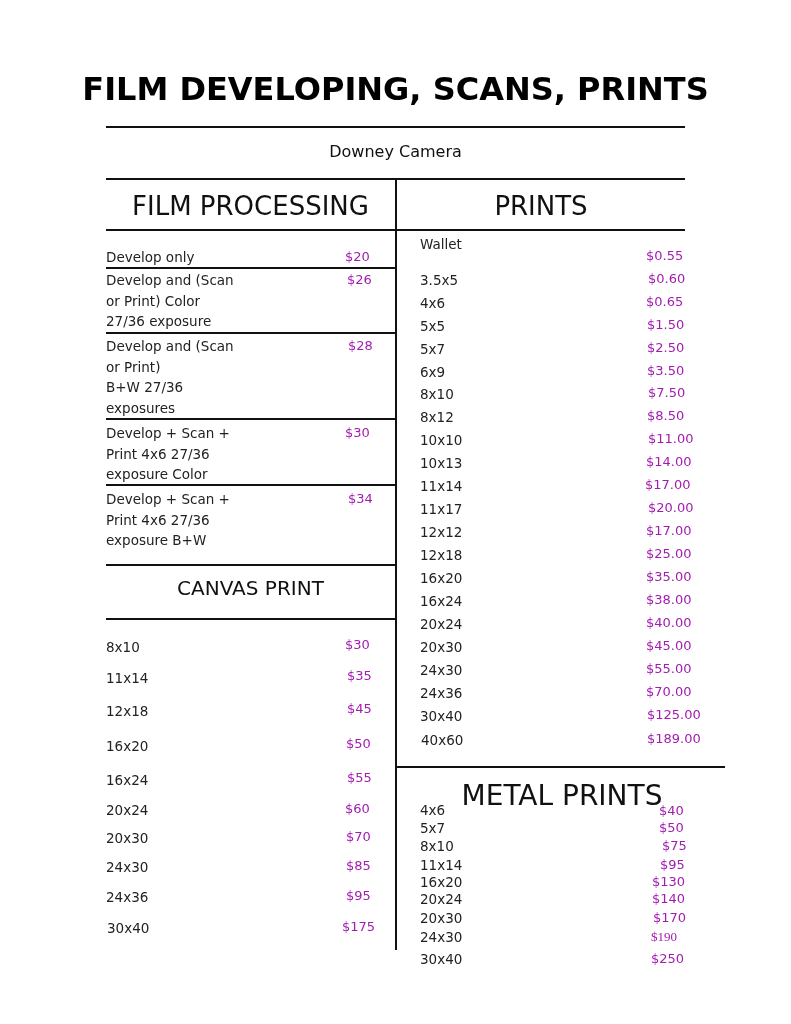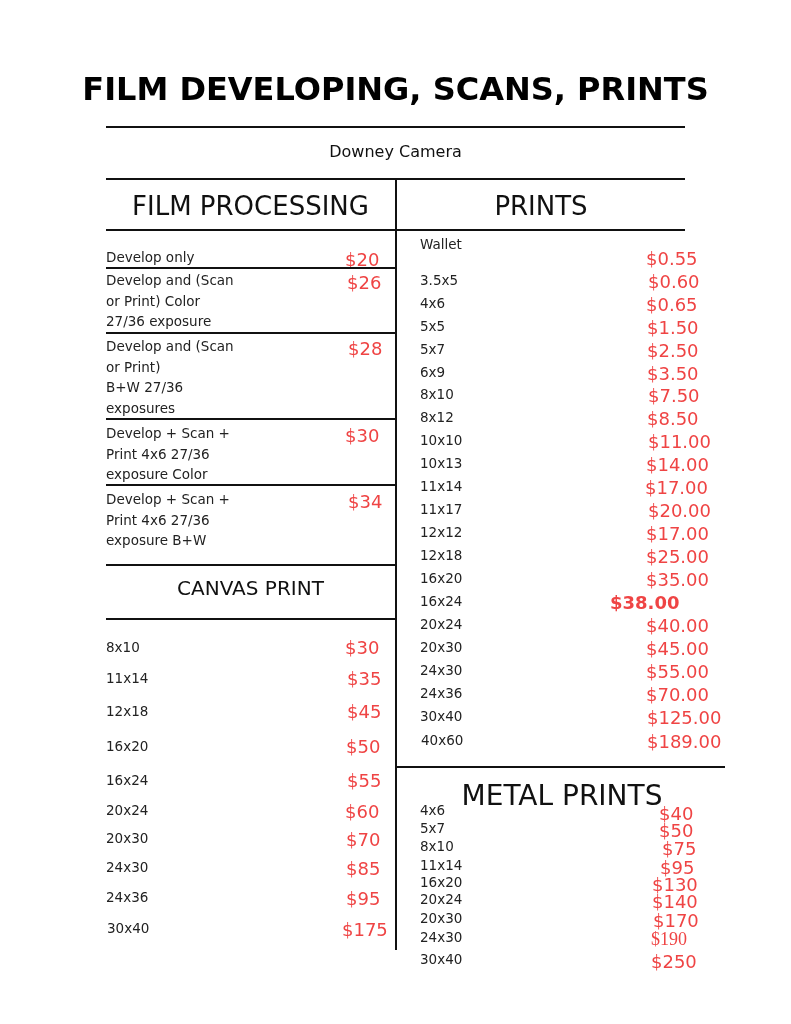--- a/index.html
+++ b/index.html
@@ -4,21 +4,21 @@
 <style>
   html, body { margin: 0; padding: 0; background: #ffffff; }
   body { width: 791px; height: 1024px; position: relative; overflow: hidden; color: #111; font-family: "Liberation Sans", sans-serif; }
   .abs { position: absolute; }
   .title { left: 0; width: 791px; top: 70px; text-align: center; font-family: "DejaVu Sans", sans-serif; font-weight: bold; font-size: 32px; letter-spacing: 0px; color: #000; }
   .hline { position: absolute; background: #111; height: 2px; }
   .vline { position: absolute; background: #111; width: 2px; }
   .subtitle { left: 106px; width: 579px; top: 142px; text-align: center; font-size: 16px; font-family: "DejaVu Sans", sans-serif; }
   .sec-head { position: absolute; text-align: center; font-family: "DejaVu Sans", sans-serif; font-size: 26px; color: #111; }
   .txt { position: absolute; font-family: "DejaVu Sans", sans-serif; font-size: 13.5px; line-height: 20.5px; color: #222; white-space: nowrap; }
-  .price { position: absolute; font-family: "DejaVu Sans", sans-serif; font-size: 18px; color: #ef4444; white-space: nowrap; }
+  .price { position: absolute; font-family: "DejaVu Sans", sans-serif; font-size: 13px; color: #a21caf; white-space: nowrap; }
 </style>
 </head>
 <body>
 
 <div class="abs title">FILM DEVELOPING, SCANS, PRINTS</div>
 <div class="hline" style="left:106px; top:126px; width:579px;"></div>
 <div class="abs subtitle">Downey Camera</div>
 <div class="hline" style="left:106px; top:178px; width:579px;"></div>
 
 <div class="vline" style="left:395px; top:179px; height:771px;"></div>
@@ -138,21 +138,21 @@
   <div class="price" style="left:645px; top:477px;">$17.00</div>
   <div class="txt" style="left:420px; top:499px;">11x17</div>
   <div class="price" style="left:648px; top:500px;">$20.00</div>
   <div class="txt" style="left:420px; top:522px;">12x12</div>
   <div class="price" style="left:646px; top:523px;">$17.00</div>
   <div class="txt" style="left:420px; top:545px;">12x18</div>
   <div class="price" style="left:646px; top:546px;">$25.00</div>
   <div class="txt" style="left:420px; top:568px;">16x20</div>
   <div class="price" style="left:646px; top:569px;">$35.00</div>
   <div class="txt" style="left:420px; top:591px;">16x24</div>
-  <div class="price" style="left:610px; top:592px;font-weight:bold;">$38.00</div>
+  <div class="price" style="left:646px; top:592px;">$38.00</div>
   <div class="txt" style="left:420px; top:614px;">20x24</div>
   <div class="price" style="left:646px; top:615px;">$40.00</div>
   <div class="txt" style="left:420px; top:637px;">20x30</div>
   <div class="price" style="left:646px; top:638px;">$45.00</div>
   <div class="txt" style="left:420px; top:660px;">24x30</div>
   <div class="price" style="left:646px; top:661px;">$55.00</div>
   <div class="txt" style="left:420px; top:683px;">24x36</div>
   <div class="price" style="left:646px; top:684px;">$70.00</div>
   <div class="txt" style="left:420px; top:706px;">30x40</div>
   <div class="price" style="left:647px; top:707px;">$125.00</div>

